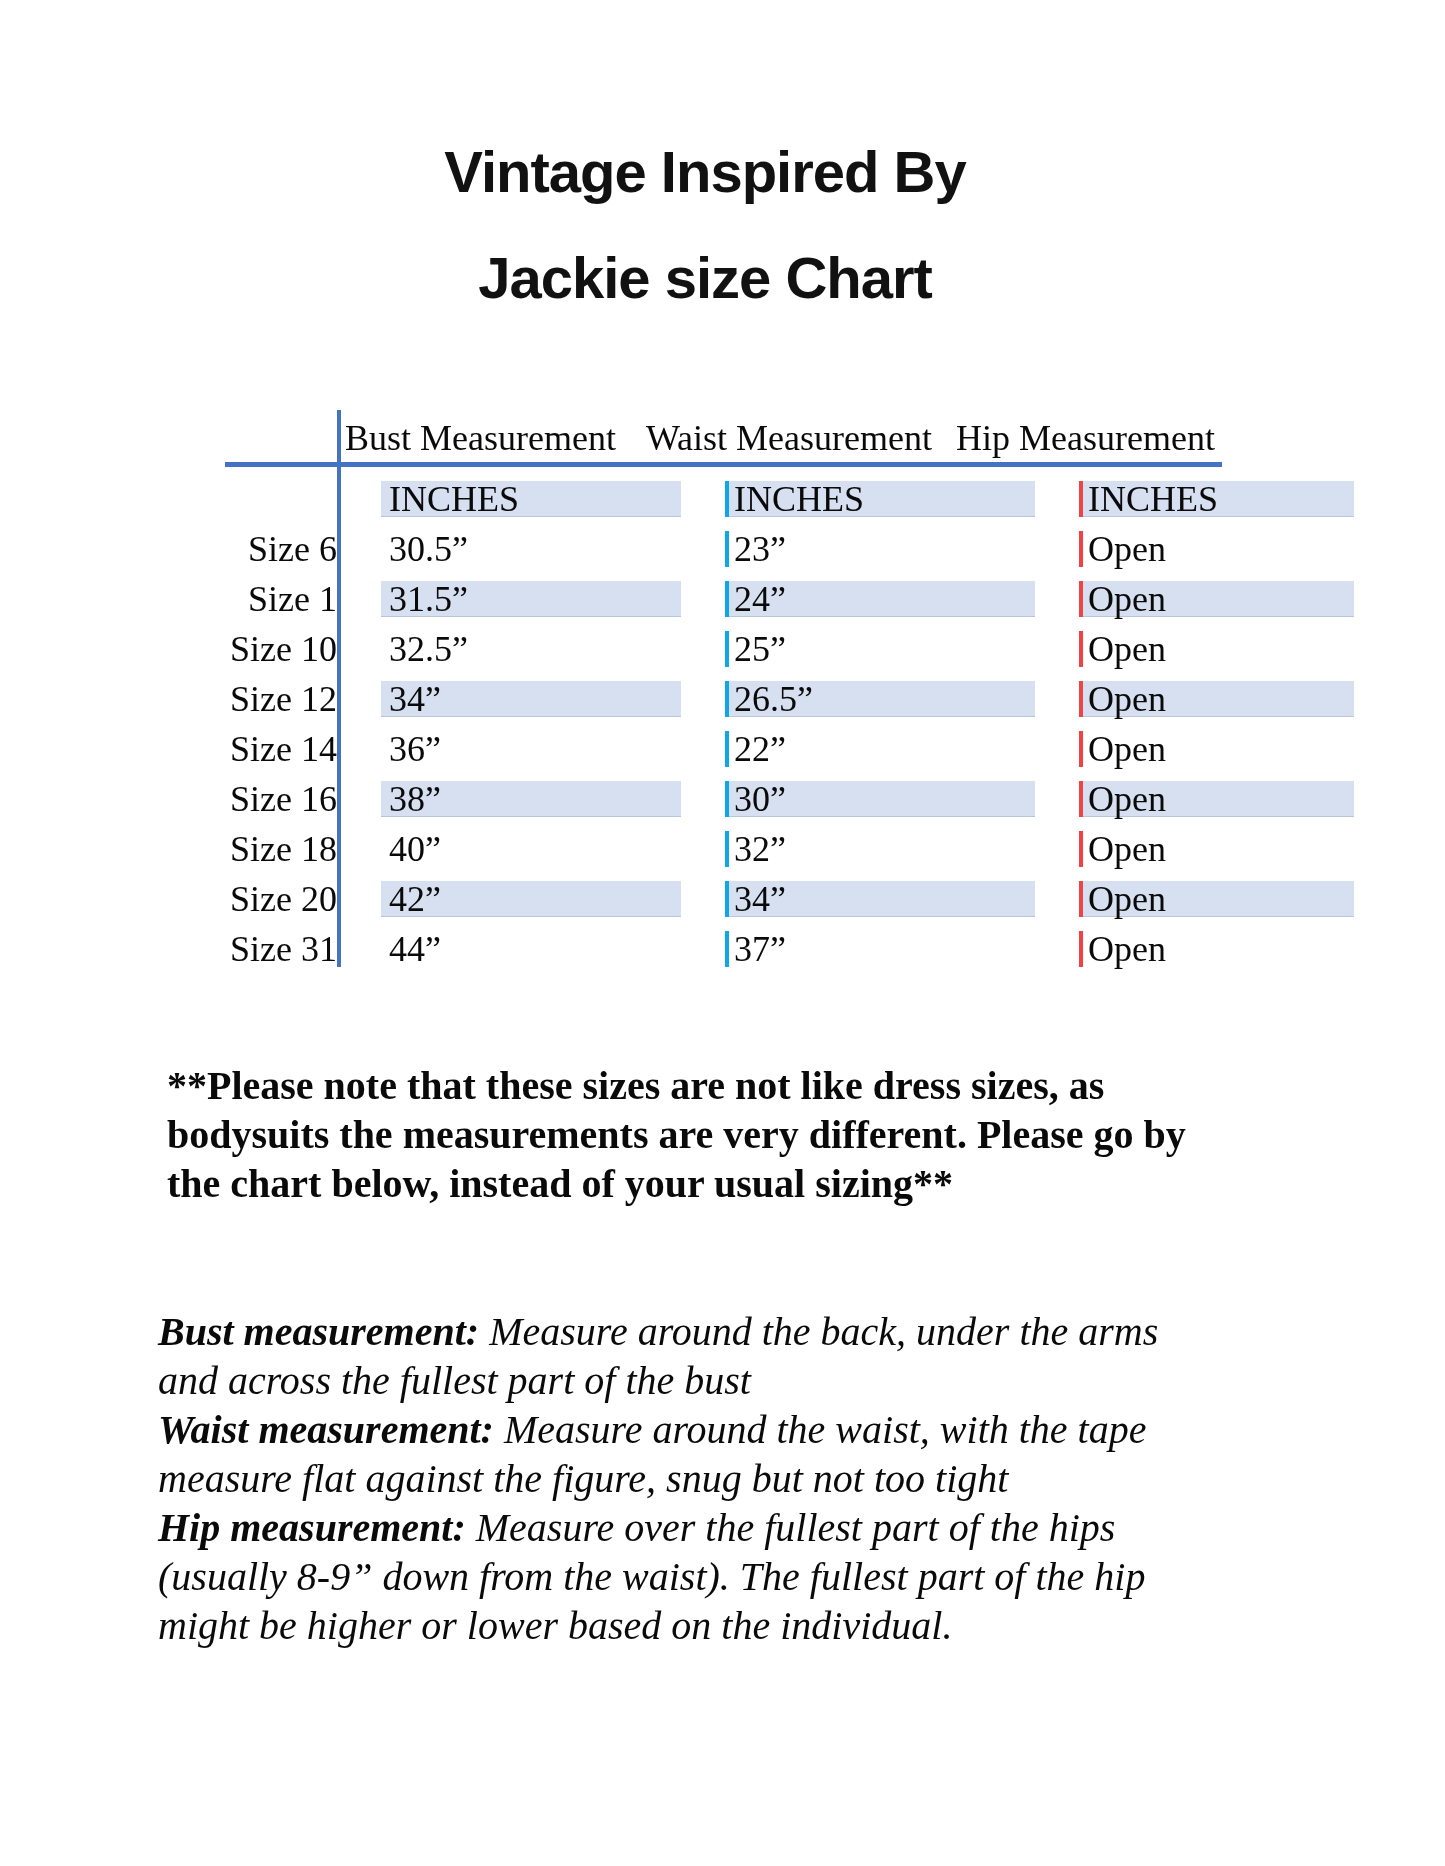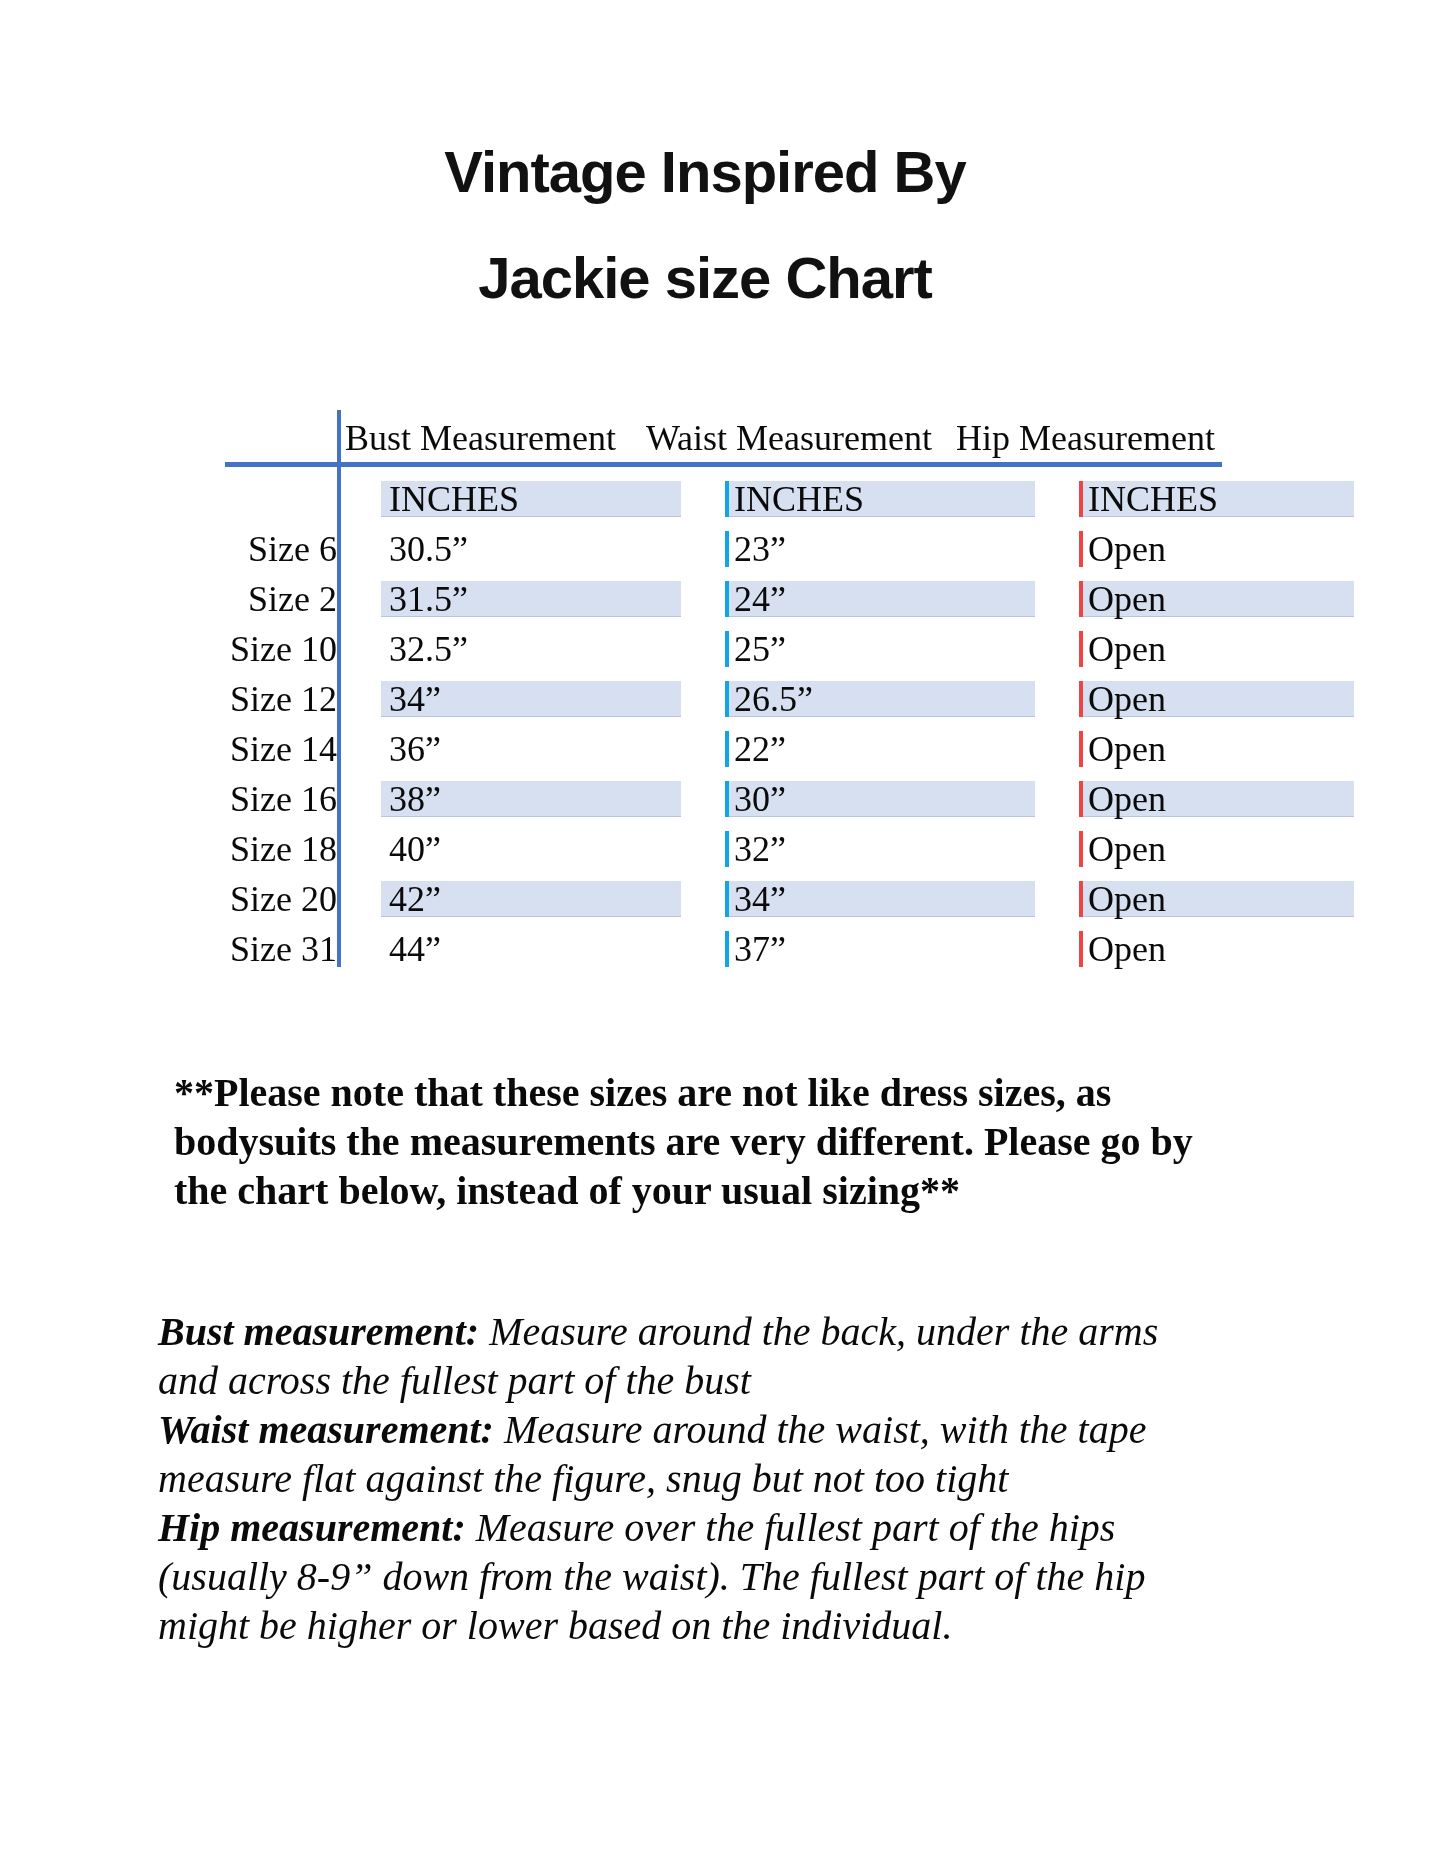--- a/index.html
+++ b/index.html
@@ -68,21 +68,21 @@
     height: 557px;
     background: var(--accent, #4472c4);
   }
 
   
   .note {
     position: absolute;
     left: 158px;
     top: 1052px;
     width: 1130px;
-    margin: 16px;
+    margin: 9px;
     font-weight: 700;
     font-size: 40px;
     line-height: 49px;
     white-space: pre-line;
   }
   .definitions {
     position: absolute;
     left: 158px;
     top: 1307px;
     width: 1130px;
@@ -118,21 +118,21 @@
 
     <div>
   <div class="trow">
     <div class="cell label-cell">Size 6</div>
     <div class="cell c-bust">30.5”</div>
     <div class="cell c-waist">23”</div>
     <div class="cell c-hip">Open</div>
   </div>
 
   <div class="trow shaded">
-    <div class="cell label-cell">Size 2</div>
+    <div class="cell label-cell">Size 1</div>
     <div class="cell c-bust">31.5”</div>
     <div class="cell c-waist">24”</div>
     <div class="cell c-hip">Open</div>
   </div>
 
   <div class="trow">
     <div class="cell label-cell">Size 10</div>
     <div class="cell c-bust">32.5”</div>
     <div class="cell c-waist">25”</div>
     <div class="cell c-hip">Open</div>

